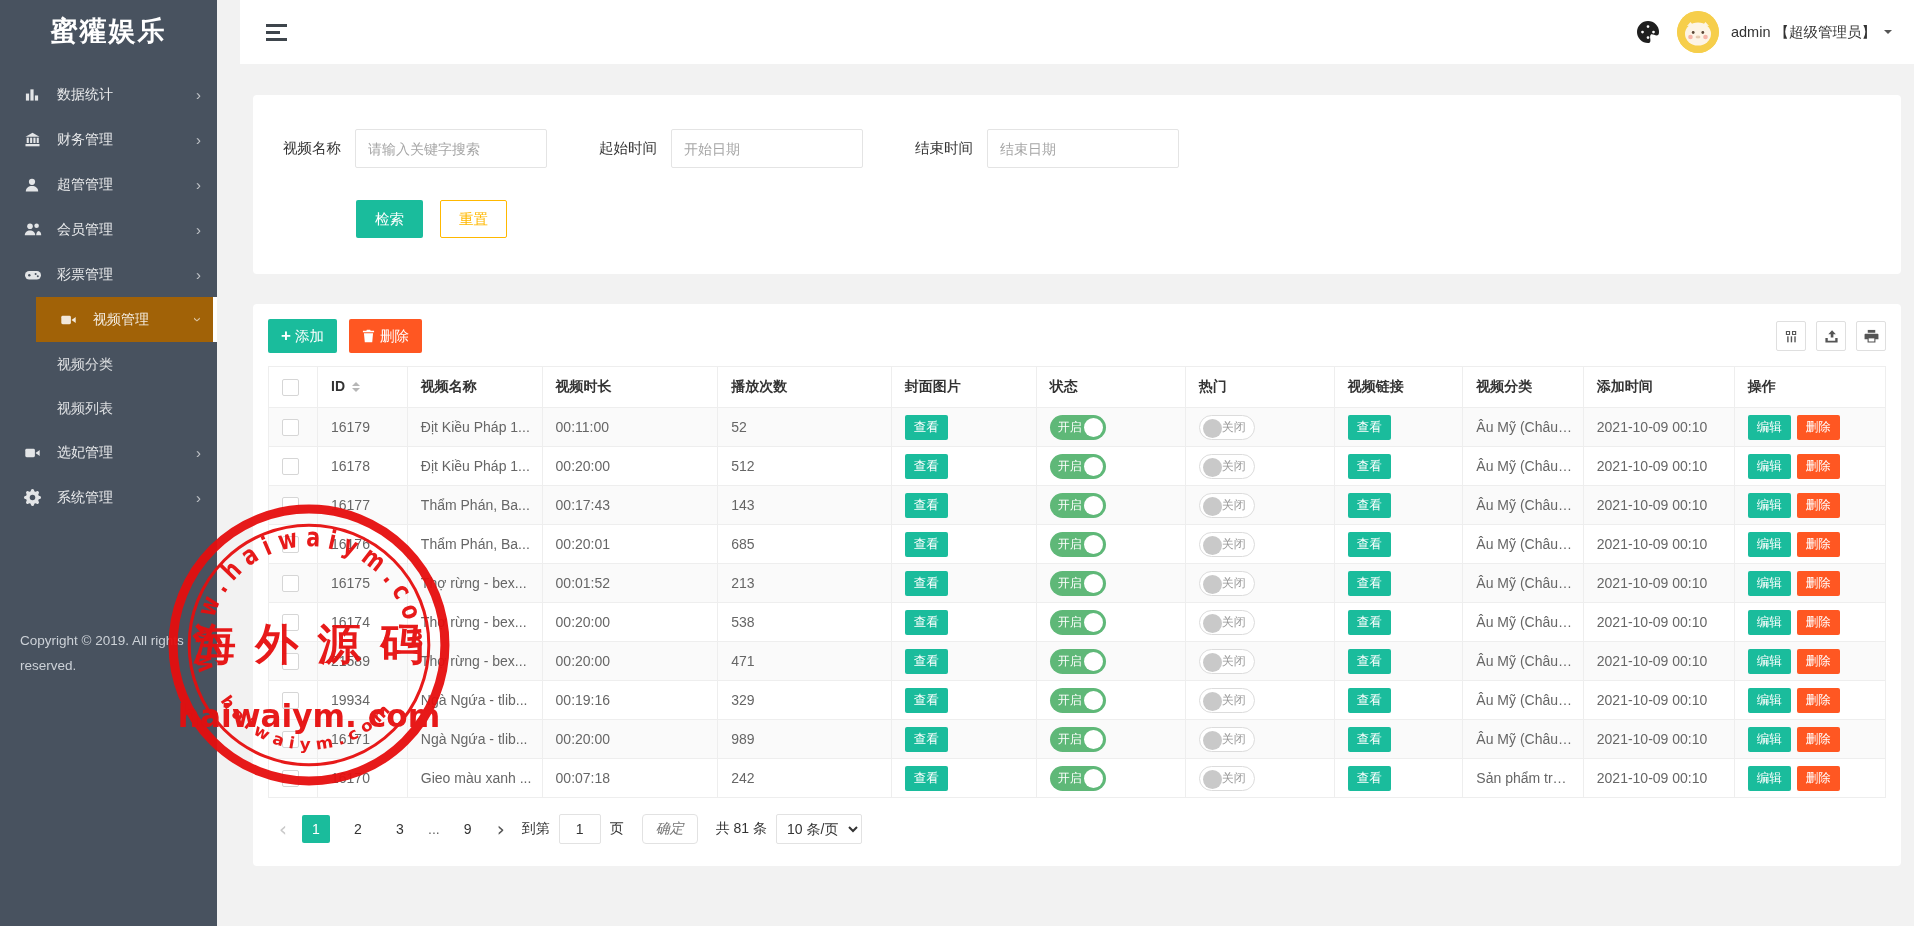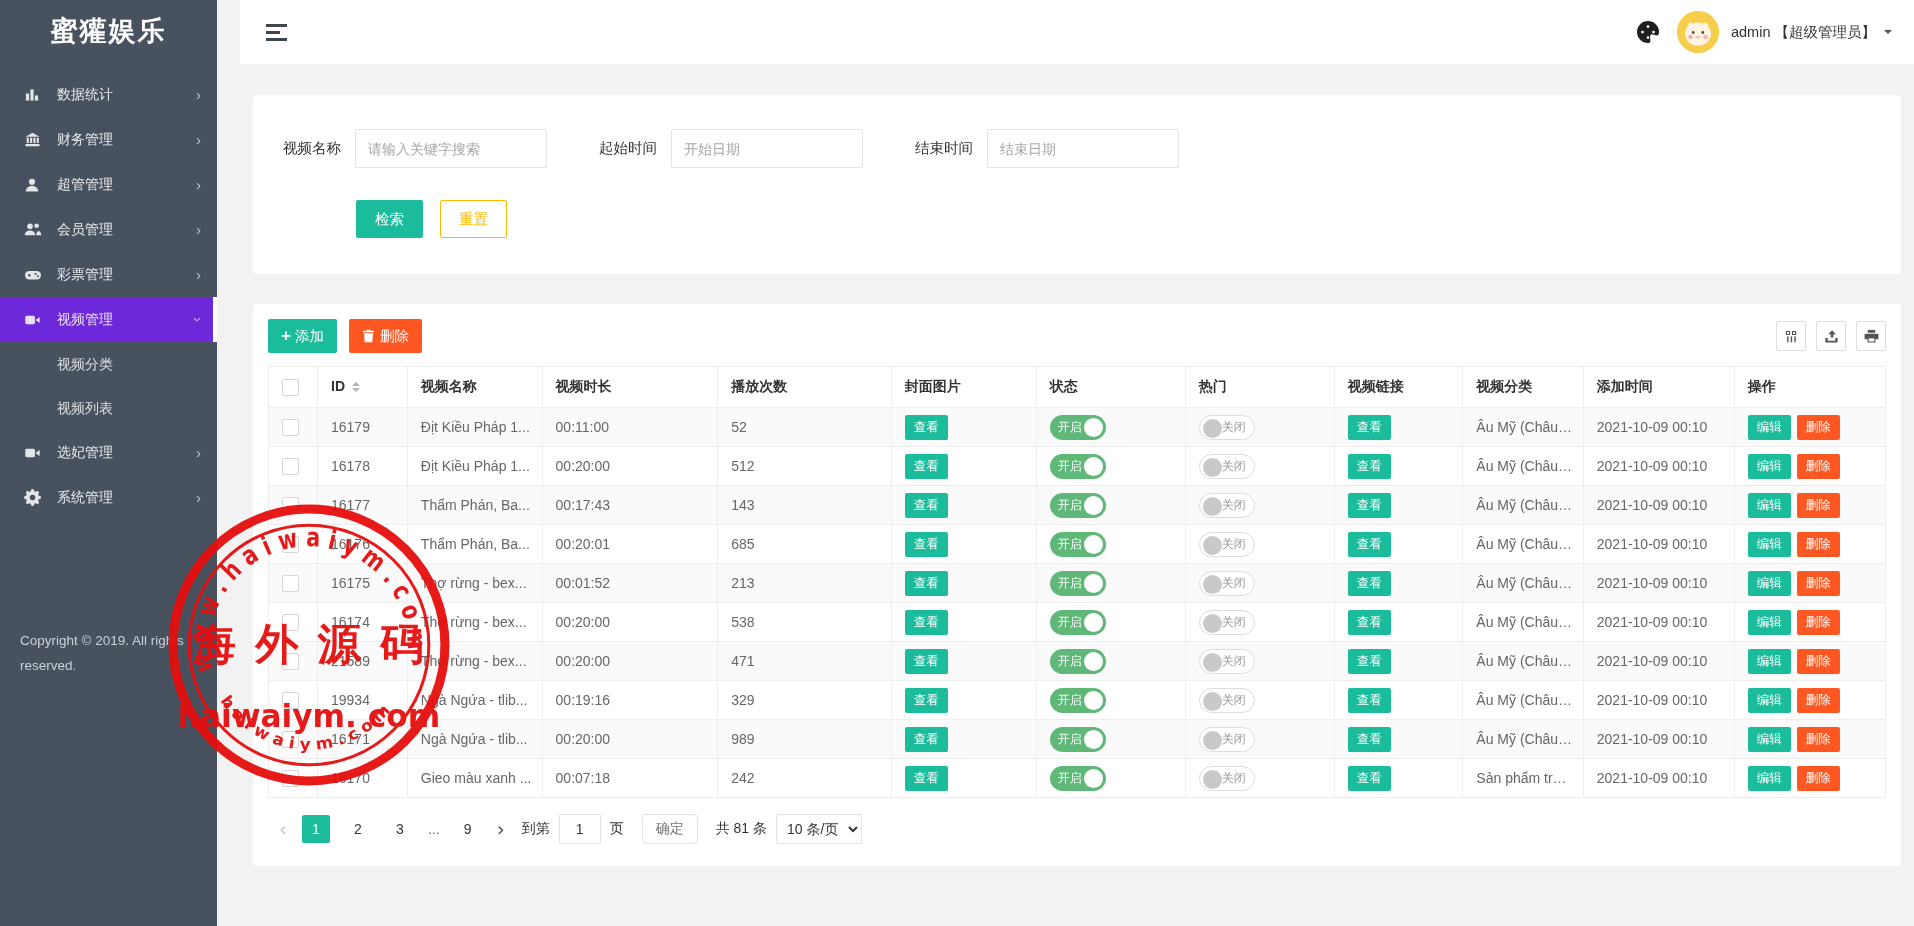--- a/index.html
+++ b/index.html
@@ -13,21 +13,21 @@
   .logo { height:64px; line-height:62px; text-align:center; font-size:27px;
     font-weight:bold; letter-spacing:2px; color:#fff; }
   .menu { margin-top:8px; }
   .menu-item { height:45px; display:flex; align-items:center;
     padding:0 16px 0 24px; font-size:14px; color:rgba(255,255,255,.88);
     position:relative; cursor:pointer; }
   .menu-item .mi-icon { width:20px; margin-right:13px; display:flex; align-items:center; }
   .menu-item .mi-icon svg { fill:rgba(255,255,255,.85); }
   .menu-item .arrow { margin-left:auto; color:rgba(255,255,255,.65); font-size:15px; }
   .menu-item .arrow.down { transform:rotate(90deg); }
-  .menu-item.active { background:#6d28d9; }
+  .menu-item.active { background:#a16207;margin-left:36px; }
   .menu-item.active::after { content:""; position:absolute; right:0; top:0; bottom:0;
     width:4px; background:#fff; }
   .submenu-item { height:44px; line-height:44px; padding-left:57px; font-size:14px;
     color:rgba(255,255,255,.82); cursor:pointer; }
   .copyright { position:absolute; top:628px; left:20px; width:196px; font-size:13.5px;
     color:#ccd1d7; line-height:25px; }
 
   
   .header { position:absolute; left:240px; top:0; width:1674px; height:64px;
     background:#fff; display:flex; align-items:center; padding:0 22px 0 26px; z-index:1; }
@@ -114,21 +114,21 @@
     font-family:"DejaVu Sans",sans-serif; }
   .pg-arrow.next { color:#555; }
   .pg-num { min-width:28px; height:28px; line-height:28px; text-align:center;
     margin:0 7px; border-radius:2px; cursor:pointer; color:#333; }
   .pg-num.active { background:#1abc9c; color:#fff; }
   .pg-ellipsis { margin:0 7px; color:#666; }
   .pg-text { margin:0 9px; color:#333; }
   .pg-input { width:42px; height:30px; border:1px solid #e2e2e2; border-radius:2px;
     text-align:center; font-size:14px; color:#333; outline:none; }
   .pg-confirm { height:30px; padding:0 13px; background:#fff; border:1px solid #e2e2e2;
-    border-radius:4px; color:#757575; font-size:14px; margin:0 9px; cursor:pointer; }
+    border-radius:4px; color:#757575; font-size:14px; margin:0 9px; cursor:pointer;font-style:italic; }
   .pg-total { margin:0 9px; }
   .pg-size { height:30px; border:1px solid #e2e2e2; border-radius:2px; color:#333;
     font-size:14px; padding:0 6px; background:#fff; outline:none; cursor:pointer;
     font-family:"Liberation Sans","DejaVu Sans",sans-serif; }
 
   
   .stamp { position:absolute; left:163px; top:499px; width:292px; height:292px;
     z-index:60; pointer-events:none; opacity:.95; }
   .stamp text, .stamp textPath { font-family:"DejaVu Sans","Liberation Sans",sans-serif;
     font-weight:bold; }

